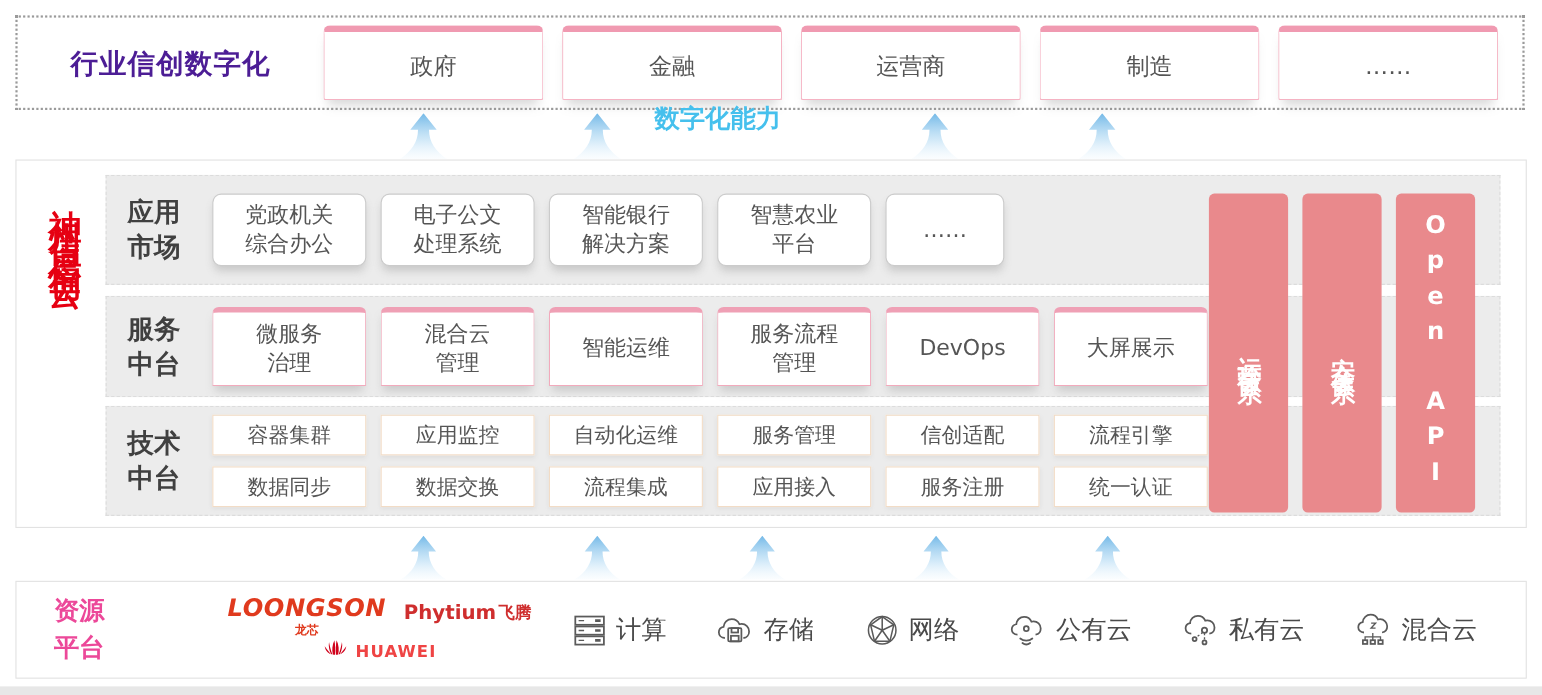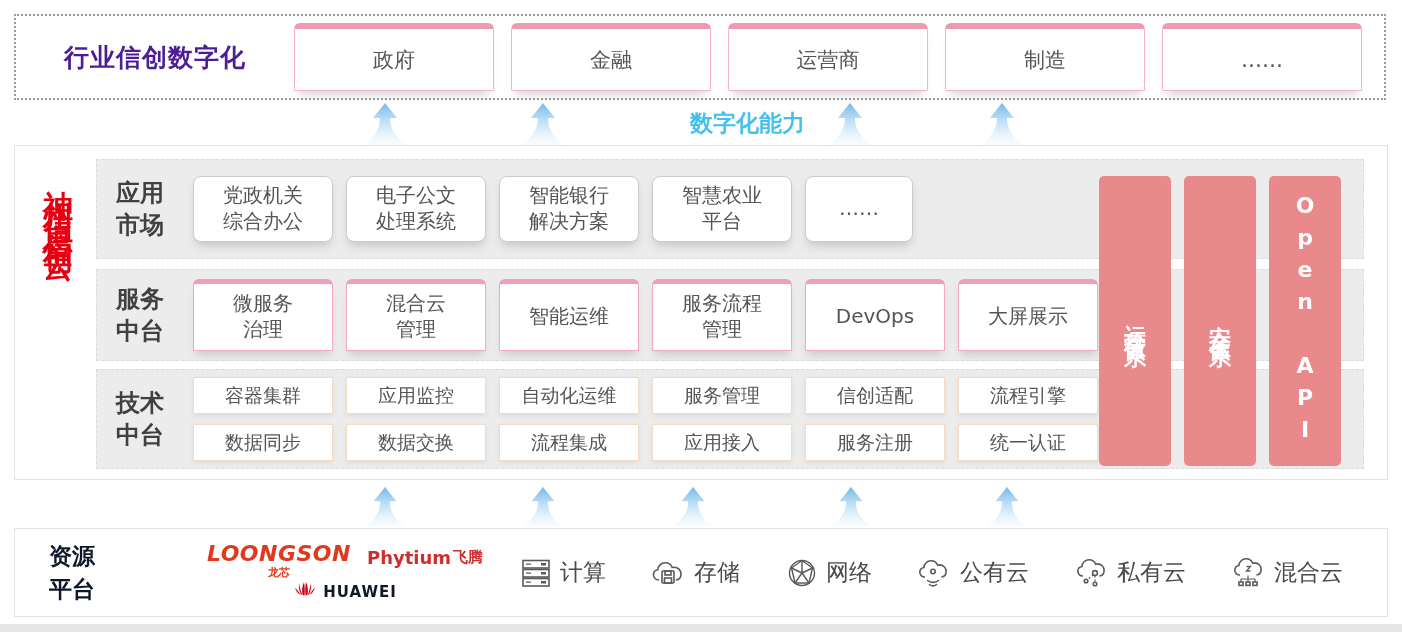--- a/index.html
+++ b/index.html
@@ -21,21 +21,21 @@
     width:200px; height:68px; background:#fff;
     border:1px solid #f5b3c3; border-top:6px solid #f09ab1; border-radius:6px 6px 2px 2px;
     box-shadow:0 9px 10px -5px rgba(140,140,140,.35);
     display:flex; align-items:center; justify-content:center;
     font-size:21px; color:#555;
   }
 
   
   .flow-arrow { position:absolute; width:44px; height:42px; }
   .capability {
-    position:absolute; left:595px; top:108px; width:210px; text-align:right;
+    position:absolute; left:595px; top:92px; width:210px; text-align:left;
     color:#45c0ed; font-size:23px; font-weight:bold;
   }
 
   
   .main-panel {
     position:absolute; left:14px; top:145px; width:1374px; height:335px;
     background:#fff; border:1px solid #e2e2e2;
   }
   .side-title {
     position:absolute; left:22px; top:20px; height:300px;
@@ -83,30 +83,30 @@
     color:#fff; font-size:22px; font-weight:bold; letter-spacing:7px;
   }
   .pillar-1 { left:1084px; } .pillar-2 { left:1169px; } .pillar-3 { left:1254px; }
 
   
   .resource-band {
     position:absolute; left:14px; top:528px; width:1374px; height:89px;
     background:#fff; border:1px solid #e2e2e2;
     display:flex; align-items:center;
   }
-  .res-title { margin-left:34px; flex:0 0 80px; color:#0f172a; font-size:23px; font-weight:bold; line-height:1.4; }
+  .res-title { margin-left:34px; flex:0 0 80px; color:#ec4899; font-size:23px; font-weight:bold; line-height:1.4; }
   .vendors { flex:0 0 300px; margin-left:66px; display:flex; flex-direction:column; align-items:center; gap:3px; }
   .vendor-row { display:flex; align-items:flex-start; gap:16px; }
   .loongson-logo { text-align:center; color:#e03a1e; line-height:1; }
   .loongson-en { font-size:22px; font-weight:bold; font-style:italic; letter-spacing:0.5px; }
   .loongson-cn { font-size:11px; font-weight:bold; margin-top:2px; }
   .phytium-logo { color:#cf2e2e; font-weight:bold; font-size:18px; margin-top:4px; display:flex; align-items:center; gap:2px; }
   .phytium-cn { font-size:15px; }
   .huawei-logo { display:flex; align-items:center; gap:6px; }
-  .huawei-text { color:#0f172a; font-weight:bold; font-size:15px; letter-spacing:1px; }
+  .huawei-text { color:#ef4444; font-weight:bold; font-size:15px; letter-spacing:1px; }
   .res-items { flex:1; display:flex; justify-content:space-between; align-items:center; margin:0 44px 0 24px; }
   .res-item { display:flex; align-items:center; gap:7px; font-size:23px; color:#4a4a4a; }
   .res-item svg { display:block; }
 
   .bottom-strip { position:absolute; left:0; top:624px; width:1402px; height:8px; background:#e7e7e7; }
 </style>
 </head>
 <body>
 
 <div class="top-band">

